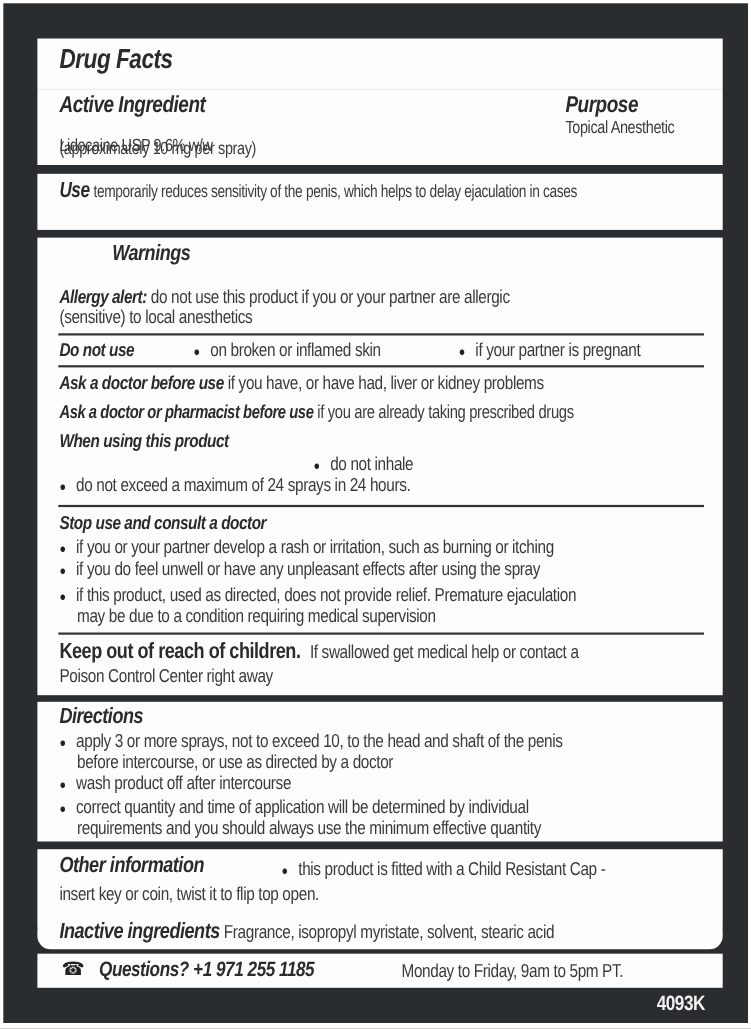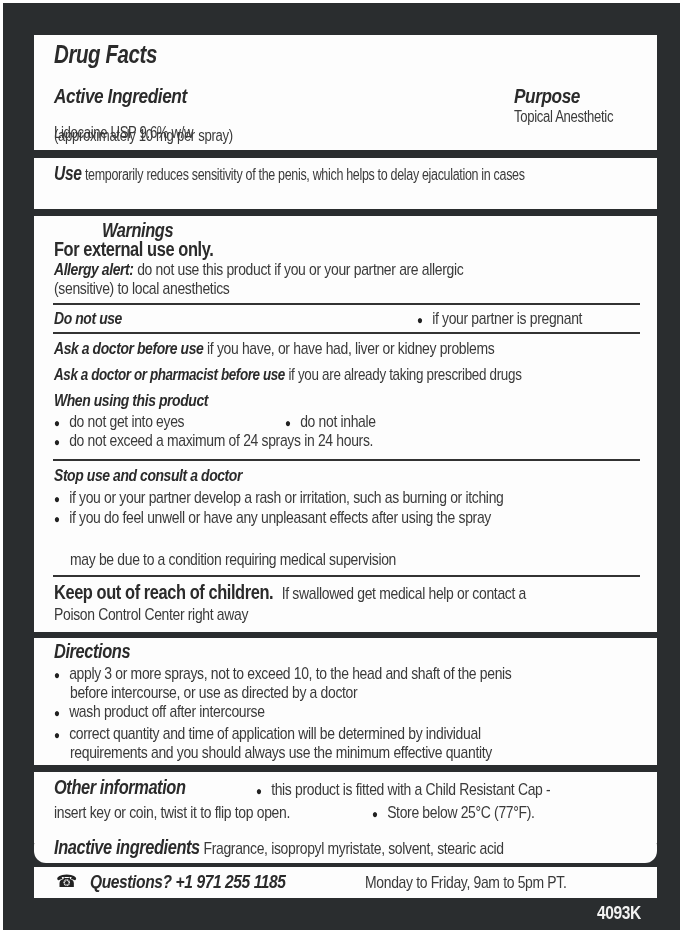--- a/index.html
+++ b/index.html
@@ -51,37 +51,40 @@
       <span class="hdr" style="font-size:20px;">Use</span>
       <span class="txt">temporarily reduces sensitivity of the penis, which helps to delay ejaculation in cases</span>
     </span>
   </div>
 </div>
 
 <div class="panel" style="top:216px;height:416px;">
   <div class="line" style="left:20px;top:3px;margin-left:48px;">
     <span class="cond hdr sq" style="font-size:20px;">Warnings</span>
   </div>
-  <div class="line" style="left:20px;top:22px;">
-    <span class="cond sq" style="font-size:20px;font-weight:bold;color:#2b2b2b;letter-spacing:-0.5px;">For external use only.</span>
-  </div>
   <div class="line" style="left:20px;top:44px;">
     <span class="cond sq">
       <span class="hdr" style="font-size:17px;">Allergy alert:</span>
       <span class="txt" style="font-size:17px;">do not use this product if you or your partner are allergic</span>
     </span>
   </div>
   <div class="line" style="left:20px;top:63px;">
     <span class="cond txt sq" style="font-size:17px;">(sensitive) to local anesthetics</span>
   </div>
 
   <div class="rule" style="top:87px;"></div>
 
   <div class="line" style="left:20px;top:93px;">
     <span class="cond hdr sq" style="font-size:17px;">Do not use</span>
+  </div>
+  <div class="line" style="left:142px;top:93px;">
+    <span class="cond sq">
+      <span class="bullet">●</span>
+      <span class="txt" style="font-size:17px;">on broken or inflamed skin</span>
+    </span>
   </div>
   <div class="line" style="left:383px;top:93px;">
     <span class="cond sq">
       <span class="bullet">●</span>
       <span class="txt" style="font-size:17px;">if your partner is pregnant</span>
     </span>
   </div>
 
   <div class="rule" style="top:116px;"></div>
 
@@ -93,26 +96,20 @@
   </div>
   <div class="line" style="left:20px;top:149px;">
     <span class="cond" style="transform:scaleX(0.79);">
       <span class="hdr" style="font-size:17px;">Ask a doctor or pharmacist before use</span>
       <span class="txt" style="font-size:17px;">if you are already taking prescribed drugs</span>
     </span>
   </div>
   <div class="line" style="left:20px;top:175px;">
     <span class="cond hdr sq" style="font-size:17px;">When using this product</span>
   </div>
-  <div class="line" style="left:20px;top:196px;">
-    <span class="cond sq">
-      <span class="bullet">●</span>
-      <span class="txt" style="font-size:17px;">do not get into eyes</span>
-    </span>
-  </div>
   <div class="line" style="left:251px;top:196px;">
     <span class="cond sq">
       <span class="bullet">●</span>
       <span class="txt" style="font-size:17px;">do not inhale</span>
     </span>
   </div>
   <div class="line" style="left:20px;top:215px;">
     <span class="cond sq">
       <span class="bullet">●</span>
       <span class="txt" style="font-size:17px;">do not exceed a maximum of 24 sprays in 24 hours.</span>
@@ -127,20 +124,26 @@
       <span class="txt" style="font-size:17px;">if you or your partner develop a rash or irritation, such as burning or itching</span>
     </span>
   </div>
   <div class="line" style="left:20px;top:250px;">
     <span class="cond hdr sq" style="font-size:17px;">Stop use and consult a doctor</span>
   </div>
   <div class="line" style="left:20px;top:292px;">
     <span class="cond sq">
       <span class="bullet">●</span>
       <span class="txt" style="font-size:17px;">if you do feel unwell or have any unpleasant effects after using the spray</span>
+    </span>
+  </div>
+  <div class="line" style="left:20px;top:315px;">
+    <span class="cond sq">
+      <span class="bullet">●</span>
+      <span class="txt" style="font-size:17px;">if this product, used as directed, does not provide relief. Premature ejaculation</span>
     </span>
   </div>
   <div class="line" style="left:36px;top:334px;">
     <span class="cond txt sq" style="font-size:17px;">may be due to a condition requiring medical supervision</span>
   </div>
 
   <div class="rule" style="top:359px;"></div>
 
   <div class="line" style="left:20px;top:365px;">
     <span class="cond sq">
@@ -189,26 +192,20 @@
   </div>
   <div class="line" style="left:222px;top:8px;">
     <span class="cond sq">
       <span class="bullet">●</span>
       <span class="txt" style="font-size:17px;">this product is fitted with a Child Resistant Cap -</span>
     </span>
   </div>
   <div class="line" style="left:20px;top:31px;">
     <span class="cond txt sq" style="font-size:17px;">insert key or coin, twist it to flip top open.</span>
   </div>
-  <div class="line" style="left:338px;top:31px;">
-    <span class="cond sq">
-      <span class="bullet">●</span>
-      <span class="txt" style="font-size:17px;">Store below 25°C (77°F).</span>
-    </span>
-  </div>
 </div>
 
 <div class="panel" style="top:834px;height:29px;border-radius:12px;">
   <div class="line" style="left:20px;top:2px;">
     <span class="cond sq">
       <span class="hdr" style="font-size:20px;">Inactive ingredients</span>
       <span class="txt" style="font-size:17px;">Fragrance, isopropyl myristate, solvent, stearic acid</span>
     </span>
   </div>
 </div>

